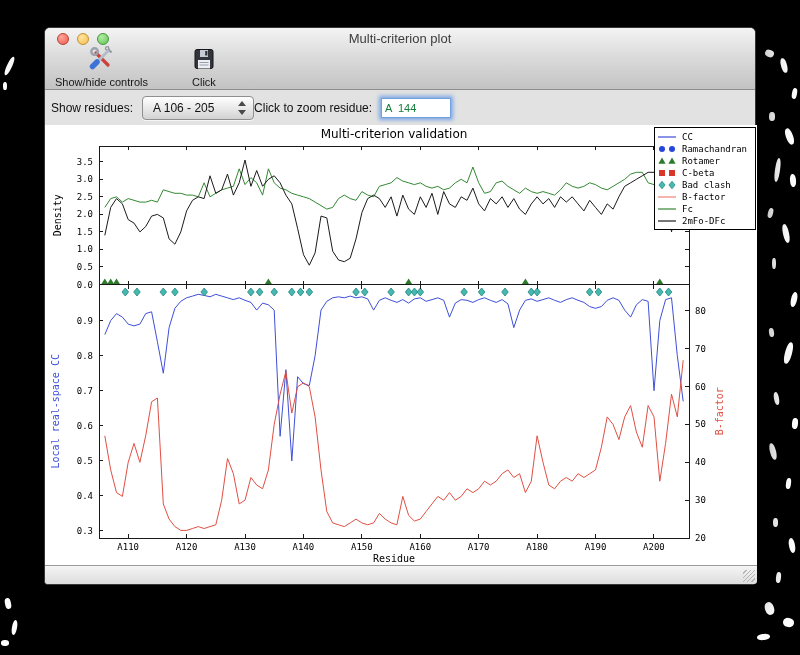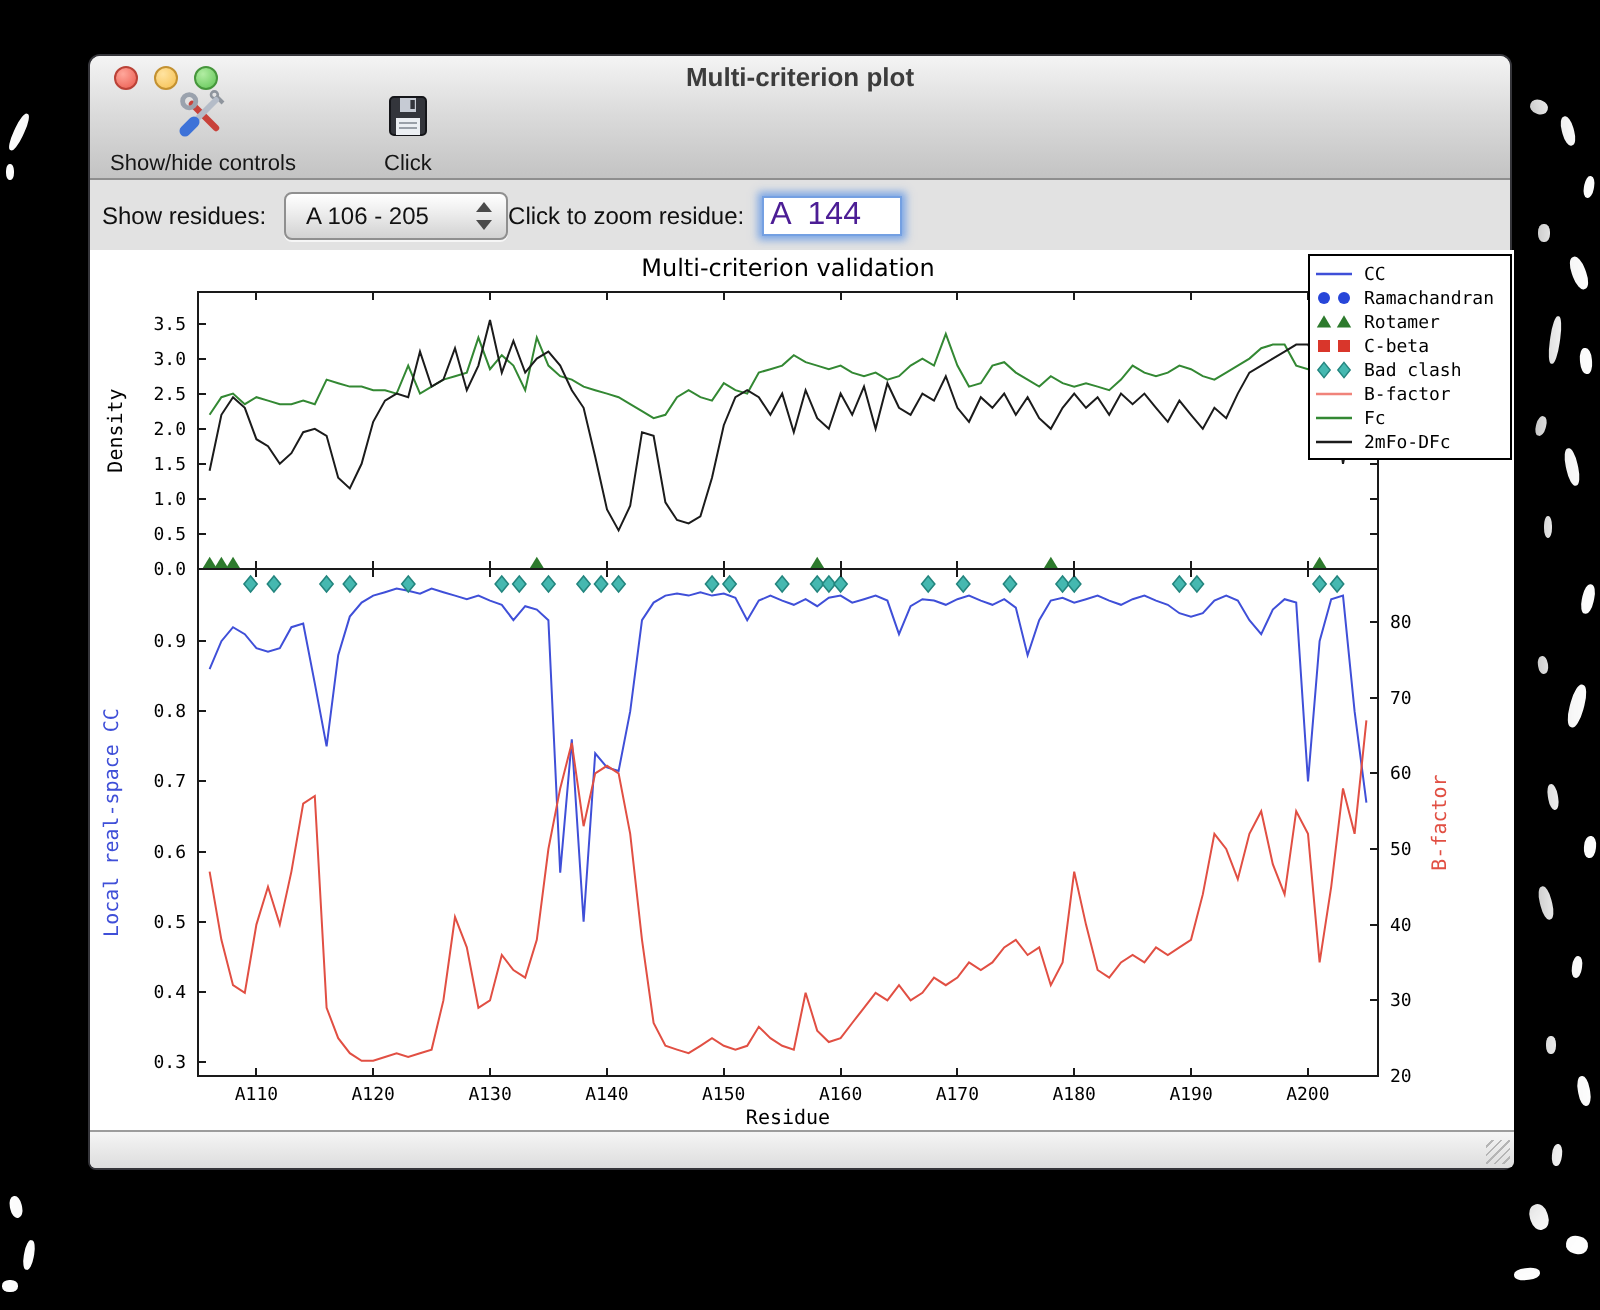--- a/index.html
+++ b/index.html
@@ -10,38 +10,38 @@
           background:#e6e6e6;border:1px solid #35353a;box-sizing:border-box;
           border-radius:6px 6px 4px 4px;box-shadow:0 14px 34px rgba(0,0,0,.85)}
   .chrome{height:61px;background:linear-gradient(#f4f4f4,#dcdcdc 45%,#c3c3c3);
           border-bottom:1px solid #8e8e8e;border-radius:5px 5px 0 0;position:relative}
   .titlebar{height:22px;position:relative;text-align:center}
   .traffic{position:absolute;left:12px;top:5px;display:flex;gap:8px}
   .light{width:12px;height:12px;border-radius:50%;box-sizing:border-box}
   .light.red{background:radial-gradient(circle at 35% 30%,#ffa79b,#ea594d);border:1px solid #ba4237}
   .light.yellow{background:radial-gradient(circle at 35% 30%,#ffe3a0,#f5bf4f);border:1px solid #c39131}
   .light.green{background:radial-gradient(circle at 35% 30%,#b2eda3,#5fc454);border:1px solid #46963c}
-  .wtitle{line-height:22px;font-size:13px;font-weight:bold;color:#3c3c3c}
+  .wtitle{line-height:22px;font-size:13px;font-weight:normal;color:#3c3c3c}
   .toolbar{display:flex;align-items:flex-end;gap:44px;padding-left:10px;height:38px}
   .tbtn{display:flex;flex-direction:column;align-items:center;cursor:default}
   .tbtn .lbl{font-size:11px;color:#161616;margin-top:1px;line-height:12px}
   .controls-row{height:36px;background:#e2e2e2;border-bottom:1px solid #a6a6a6;
                 display:flex;align-items:center;padding-left:6px;position:relative}
   .blabel{font-size:12px;font-weight:normal;color:#101010;white-space:nowrap}
   .popup{position:relative;margin-left:9px;width:110px;height:22px;border:1px solid #8f8f8f;
          border-radius:4px;background:linear-gradient(#ffffff,#ececec 45%,#d2d2d2);
          box-shadow:0 1px 0 rgba(255,255,255,.7);display:flex;align-items:center}
   .popup .ptext{font-size:12px;color:#111;padding-left:10px}
   .pop-arrows{position:absolute;right:6px;top:4px;width:9px;height:14px}
   .pop-arrows i{position:absolute;left:0;width:0;height:0;border-left:4.5px solid transparent;
                 border-right:4.5px solid transparent}
   .pop-arrows i.up{top:0;border-bottom:5px solid #4a4a4a}
   .pop-arrows i.down{top:9px;border-top:5px solid #4a4a4a}
   .zoom-input{margin-left:9px;width:62px;height:16px;border:1px solid #74a0e2;
-              font-family:"Liberation Sans",sans-serif;font-size:16px;color:#4c1d95;padding:1px 3px;
+              font-family:"Liberation Sans",sans-serif;font-size:11px;color:#15803d;padding:1px 3px;
               outline:none;box-shadow:0 0 4px 2px rgba(96,150,230,.8);background:#fff}
   .figure{position:absolute;left:0;top:97px;width:712px;height:440px;background:#fff}
   .statusbar{position:absolute;left:0;top:537px;width:712px;height:19px;
              background:linear-gradient(#f5f5f5,#dddddd);border-top:1px solid #9c9c9c;
              border-radius:0 0 3px 3px;font-size:11px;color:#141414;line-height:19px;
              padding-left:5px;box-sizing:border-box}
   .grip{position:absolute;right:2px;bottom:2px;width:12px;height:12px;
         background:repeating-linear-gradient(135deg,transparent 0 2px,#b5b5b5 2px 3px)}
 </style>
 </head>

